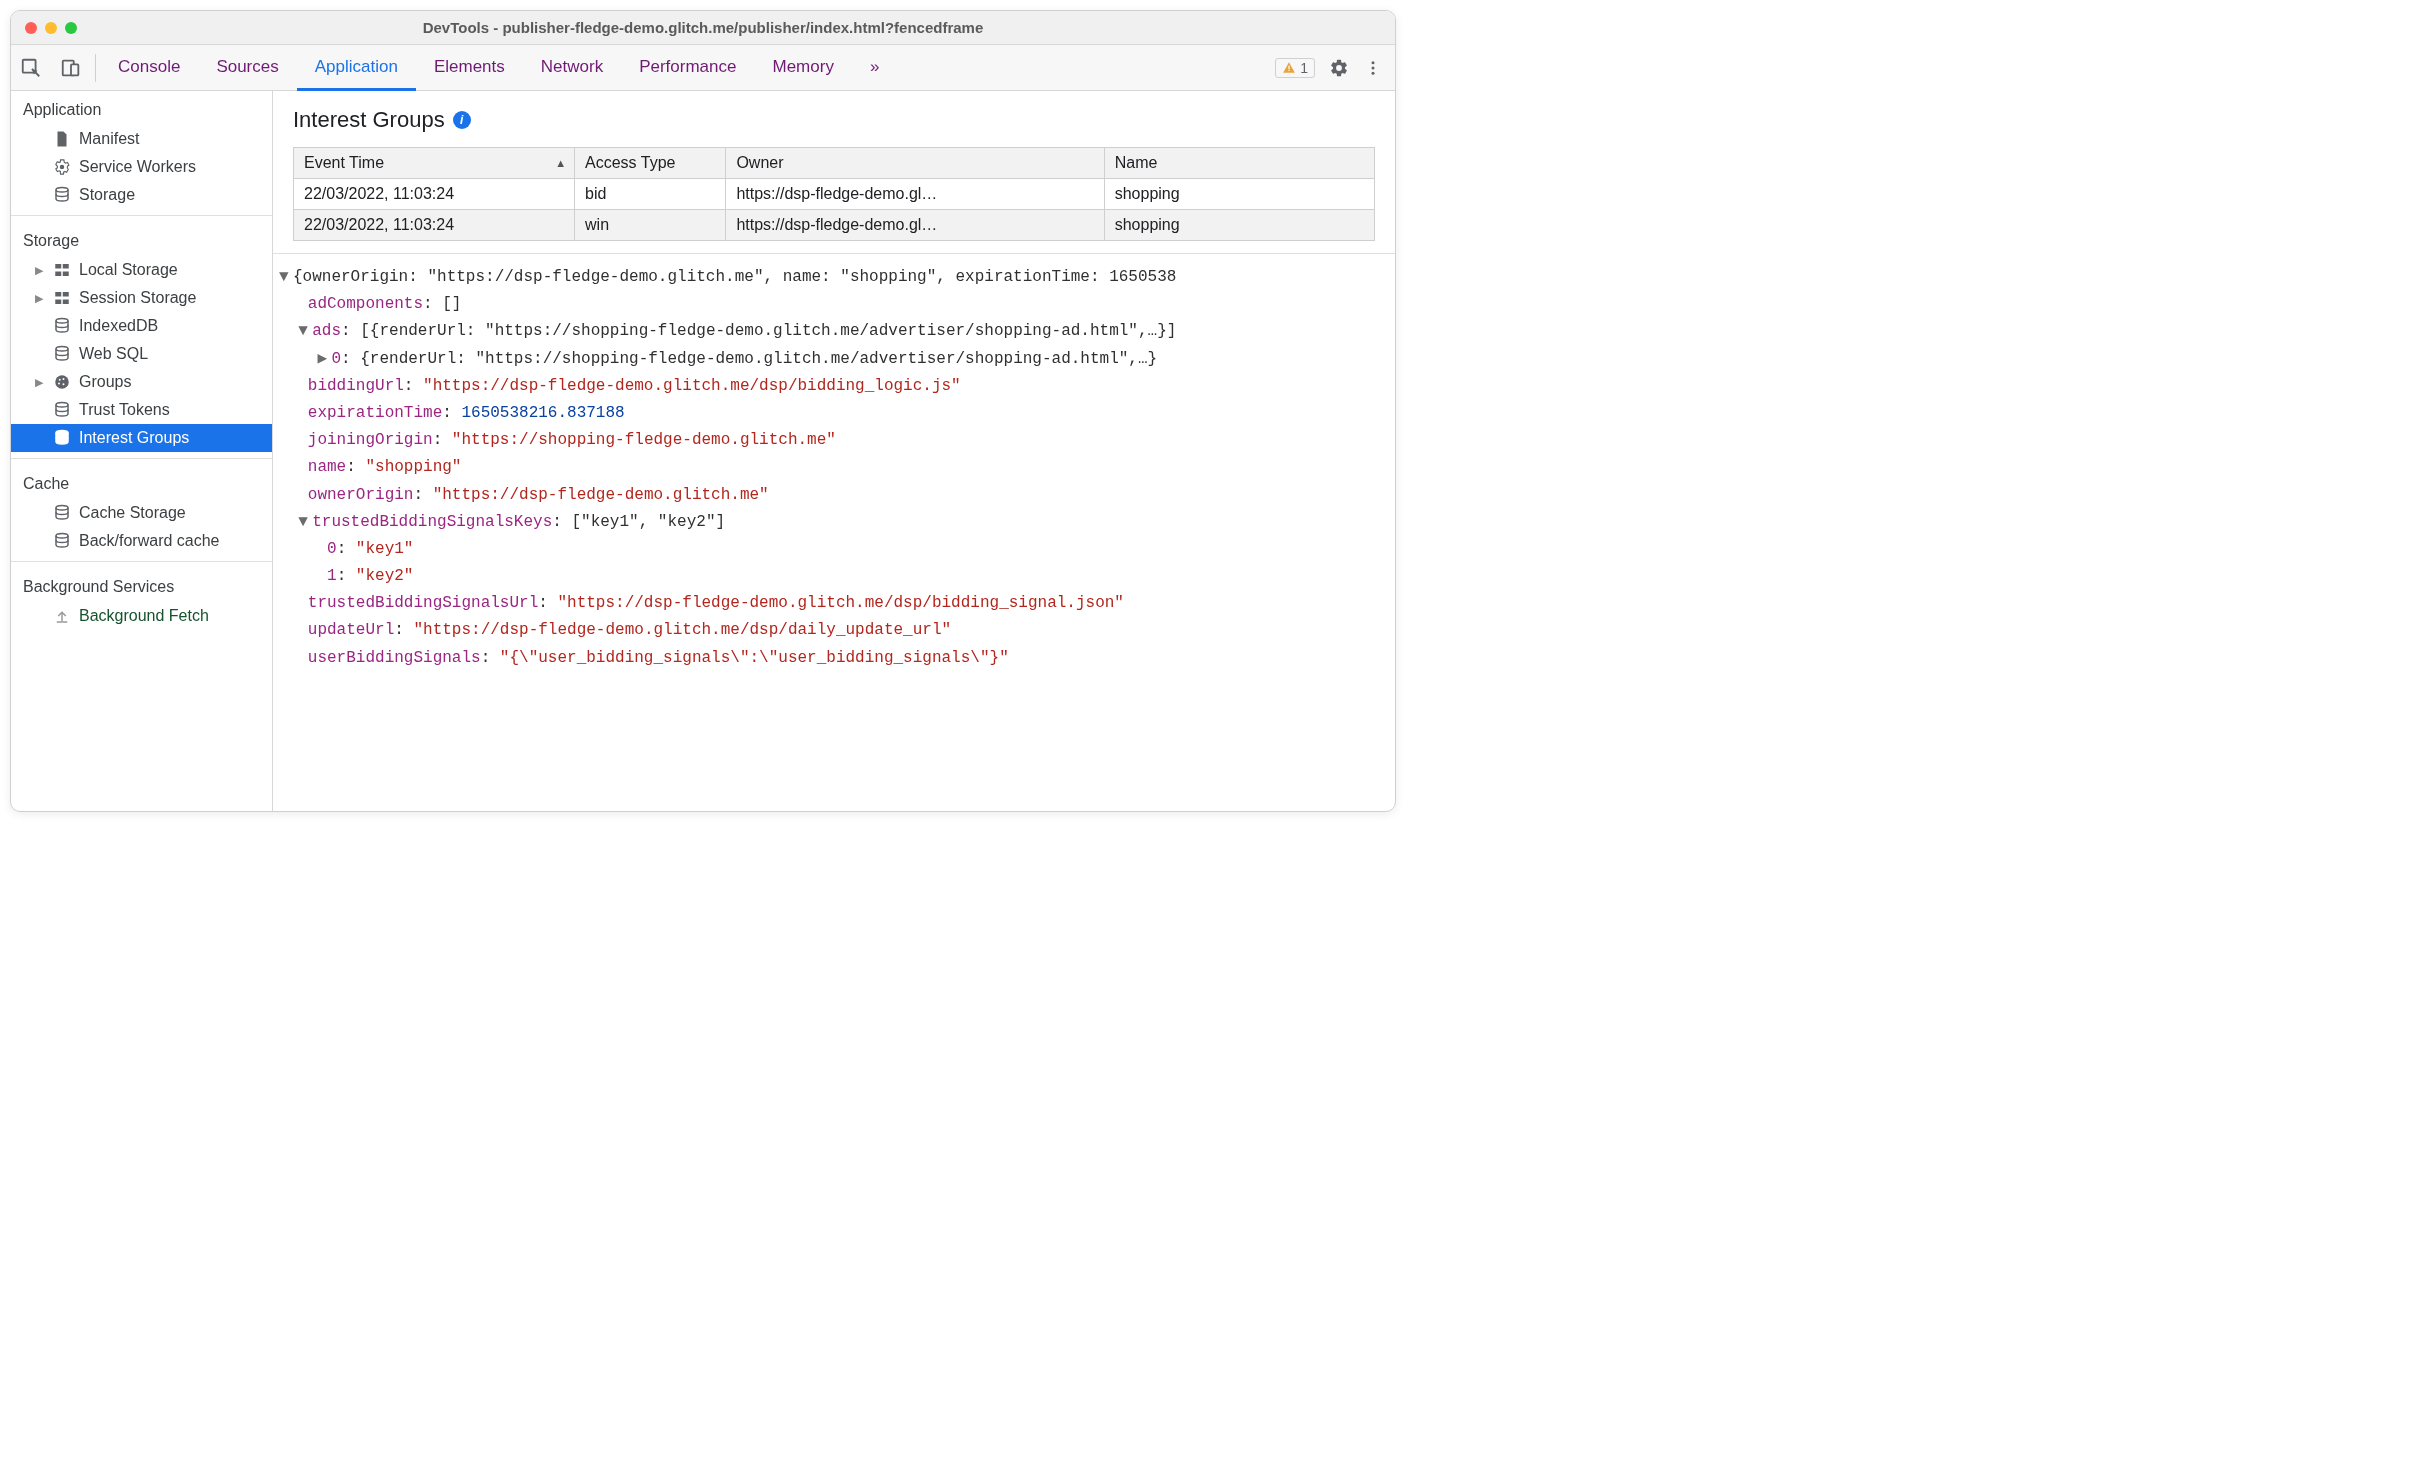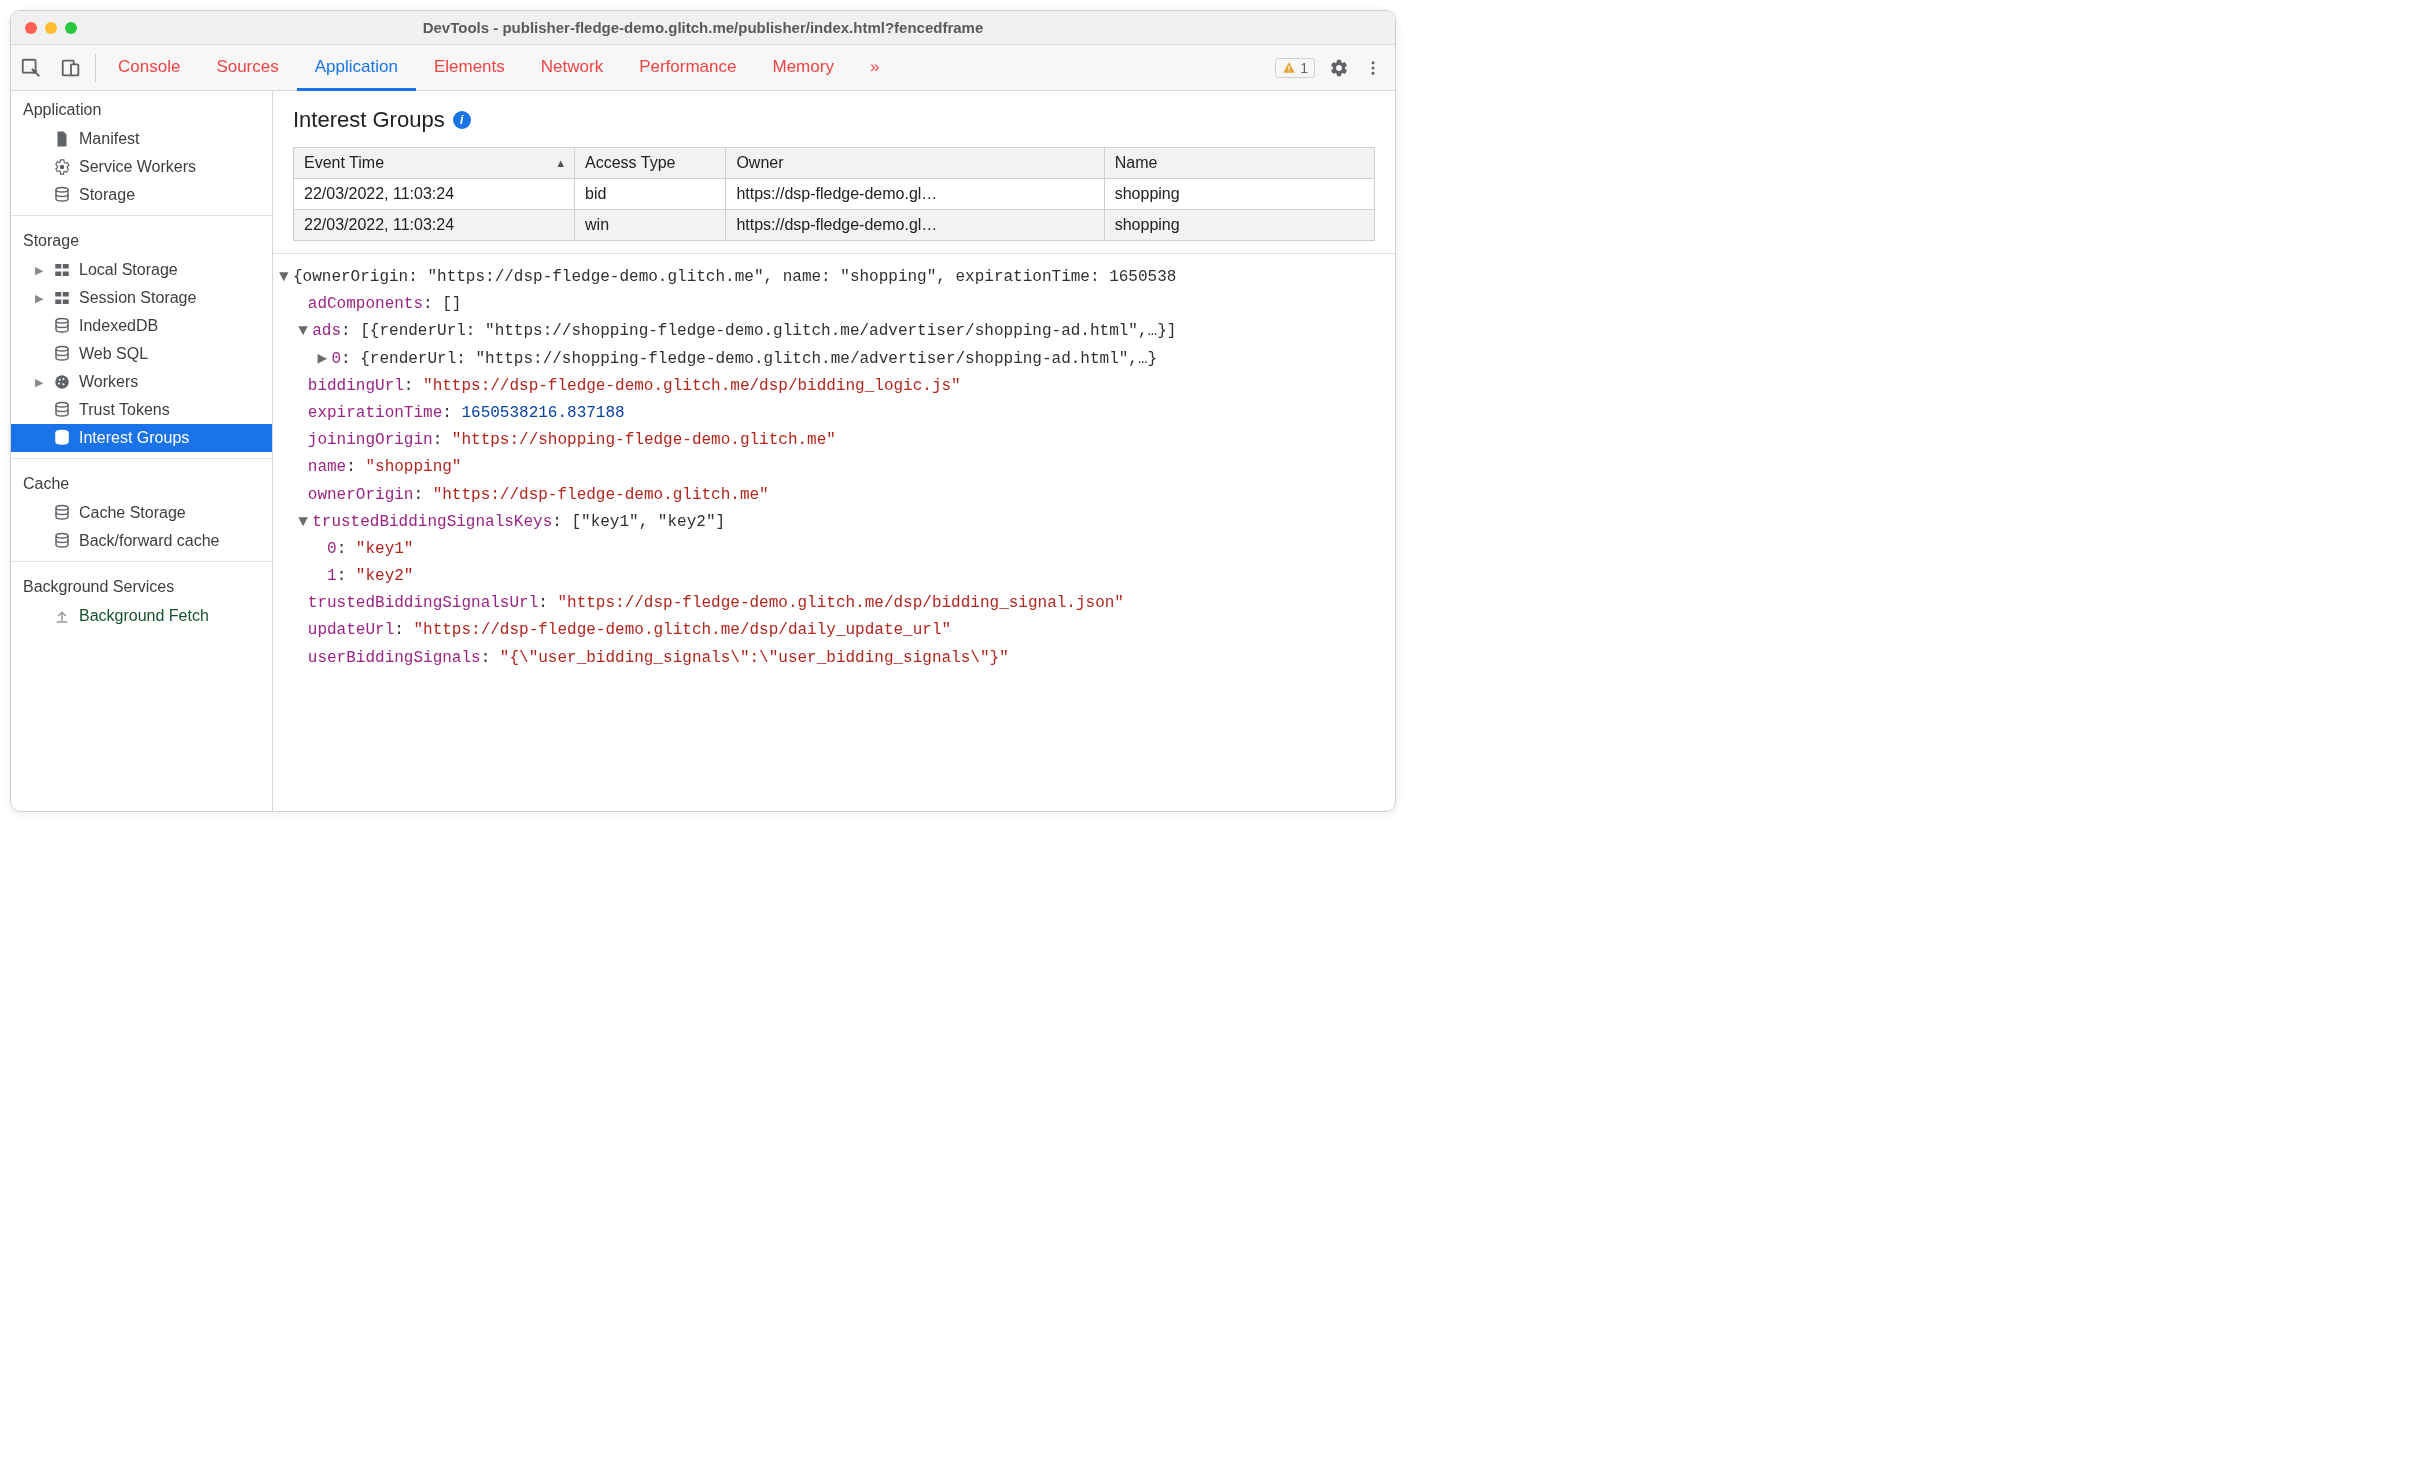--- a/index.html
+++ b/index.html
@@ -49,21 +49,21 @@
   }
   .toolbar .icon-btn {
     width: 40px; height:46px; display:flex;align-items:center;justify-content:center;
     color:#5f6368;
   }
   .divider-v { width:1px; height:28px; background:#d0d0d0; margin:0 4px;}
   .tabs { display:flex; gap: 0; }
   .tab {
     padding: 0 18px;
     height:46px; display:flex; align-items:center;
-    color:#ef4444; cursor:pointer;
+    color:#701a75; cursor:pointer;
     border-bottom: 3px solid transparent;
     margin-bottom:-1px;
   }
   .tab.active { color:#1a73e8; border-bottom-color:#1a73e8; font-weight:500;}
   .toolbar-right { margin-left:auto; display:flex; align-items:center; gap:10px; padding-right:12px;}
   .warn-badge {
     display:flex; align-items:center; gap:4px;
     border:1px solid #d0d0d0; border-radius:3px;
     padding: 1px 6px; font-size:14px; color:#5f6368;
   }
@@ -277,21 +277,21 @@
         <span class="caret">▶</span>
         <span class="side-icon">
             <svg viewBox="0 0 24 24" fill="#5f6368">
               <circle cx="12" cy="12" r="9"></circle>
               <circle cx="9" cy="9" r="1.3" fill="#fff"></circle>
               <circle cx="14" cy="8" r="1.3" fill="#fff"></circle>
               <circle cx="8" cy="14" r="1.3" fill="#fff"></circle>
               <circle cx="14" cy="15" r="1.3" fill="#fff"></circle>
             </svg>
           </span>
-        <span>Workers</span>
+        <span>Groups</span>
       </div>
       <div class="side-item">
         <span class="side-icon">
             <svg viewBox="0 0 24 24" fill="none" stroke="#5f6368" stroke-width="2">
               <ellipse cx="12" cy="5" rx="8" ry="3"></ellipse>
               <path d="M4 5v6c0 1.7 3.6 3 8 3s8-1.3 8-3V5"></path>
               <path d="M4 11v6c0 1.7 3.6 3 8 3s8-1.3 8-3v-6"></path>
             </svg>
           </span>
         <span>Trust Tokens</span>

